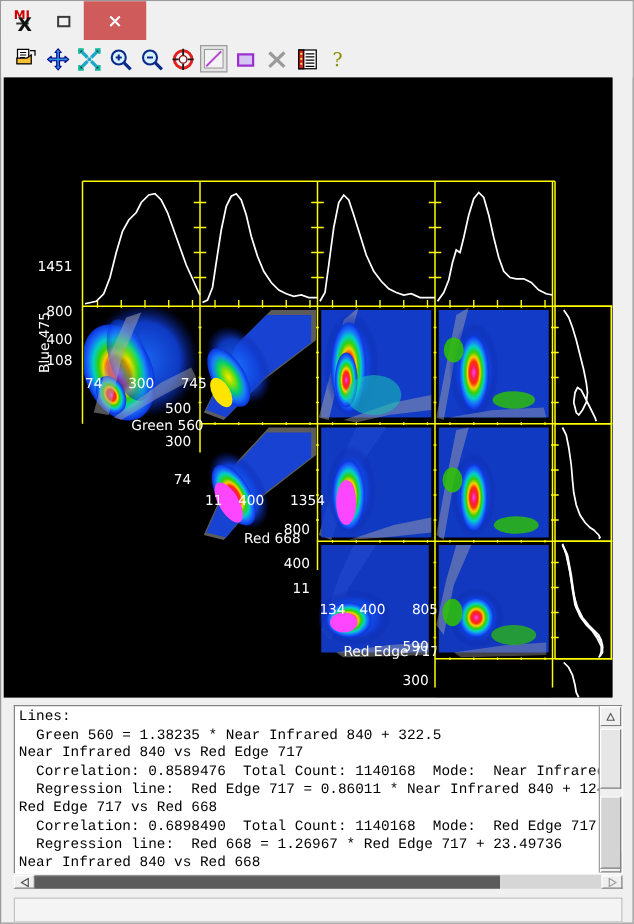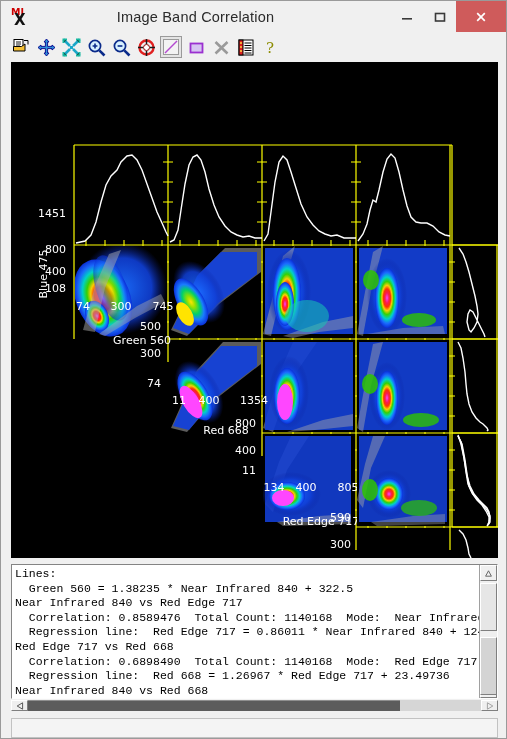--- a/index.html
+++ b/index.html
@@ -40,21 +40,21 @@
   }
   .tbtn{
     width:22px;height:22px;display:flex;align-items:center;justify-content:center;
     box-sizing:border-box;
   }
   .tbtn.pressed{border:1px solid #9a9a9a;background:#e4e4e4;}
   .tbtn svg{display:block;}
 
   
   .plotwrap{
-    margin:0 10px;
+    margin:0 2px;
     width:487px;height:496px;background:#000;
     position:relative;box-sizing:border-box;
     align-self:flex-start;
   }
   .plotwrap svg{display:block;}
 
   
   .textpanel-outer{
     margin:6px 10px 0 10px;width:487px;height:135px;
     border:2px inset #8f8f8f;
@@ -113,21 +113,20 @@
 
 <div class="window">
 
   <div class="titlebar">
     <span class="app-icon">
       <svg width="24" height="22" viewBox="0 0 24 22">
         <text x="1" y="10" font-family="DejaVu Sans, sans-serif" font-size="9.5" font-weight="bold" fill="#cc0000">MI</text>
         <text x="4" y="20" font-family="DejaVu Sans, sans-serif" font-size="15" font-weight="bold" fill="#111111">X</text>
       </svg>
     </span>
-    <span class="title-text">Image Band Correlation</span>
     <div class="winbtns">
       <div class="winbtn">
         <svg width="14" height="14" viewBox="0 0 14 14">
             <rect x="2" y="8" width="10" height="1.6" fill="#3a3a3a"></rect>
           </svg>
       </div>
       <div class="winbtn">
         <svg width="14" height="14" viewBox="0 0 14 14">
             <rect x="2.5" y="3.5" width="9" height="7.5" fill="none" stroke="#3a3a3a" stroke-width="1.6"></rect>
           </svg>

